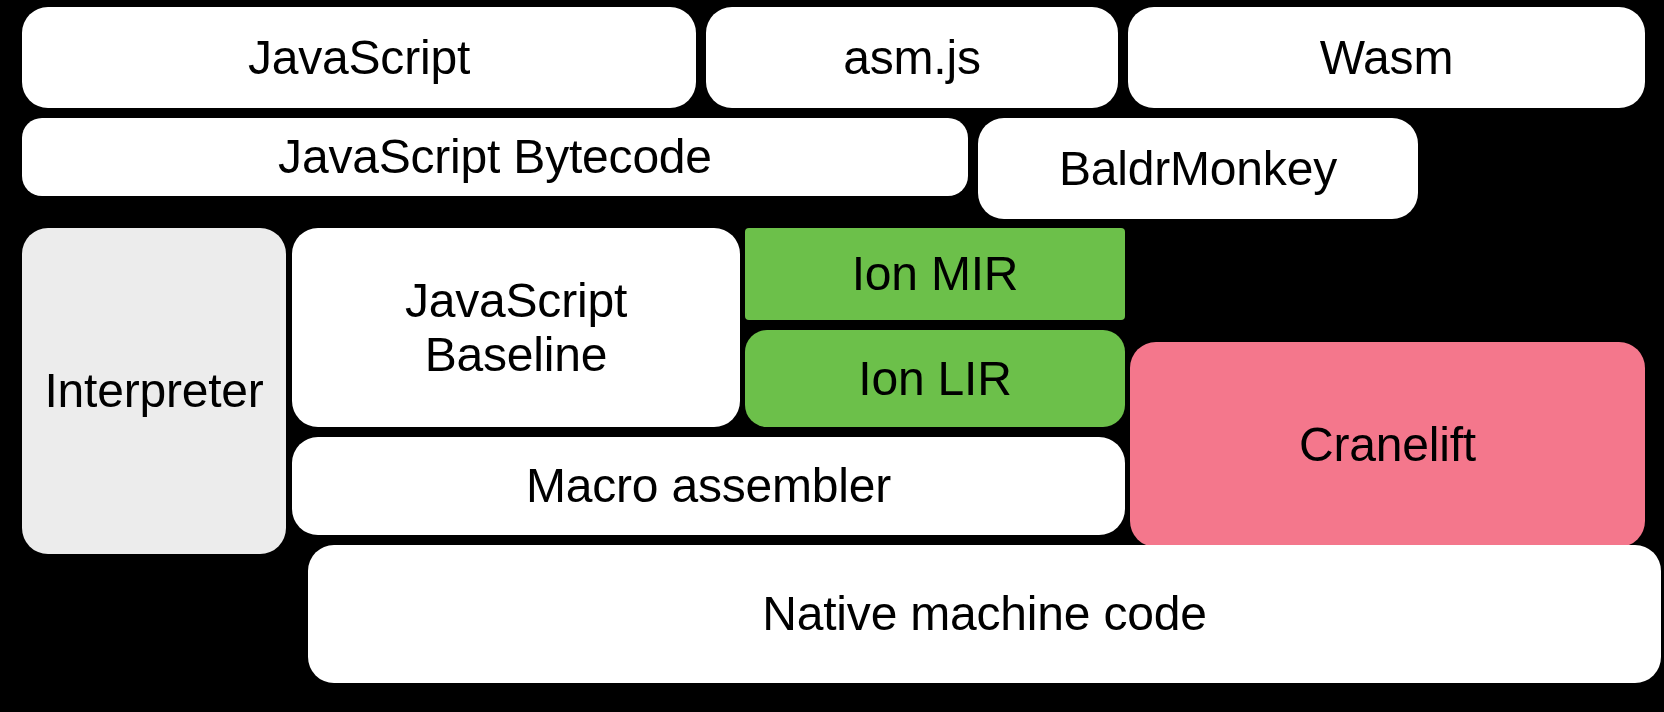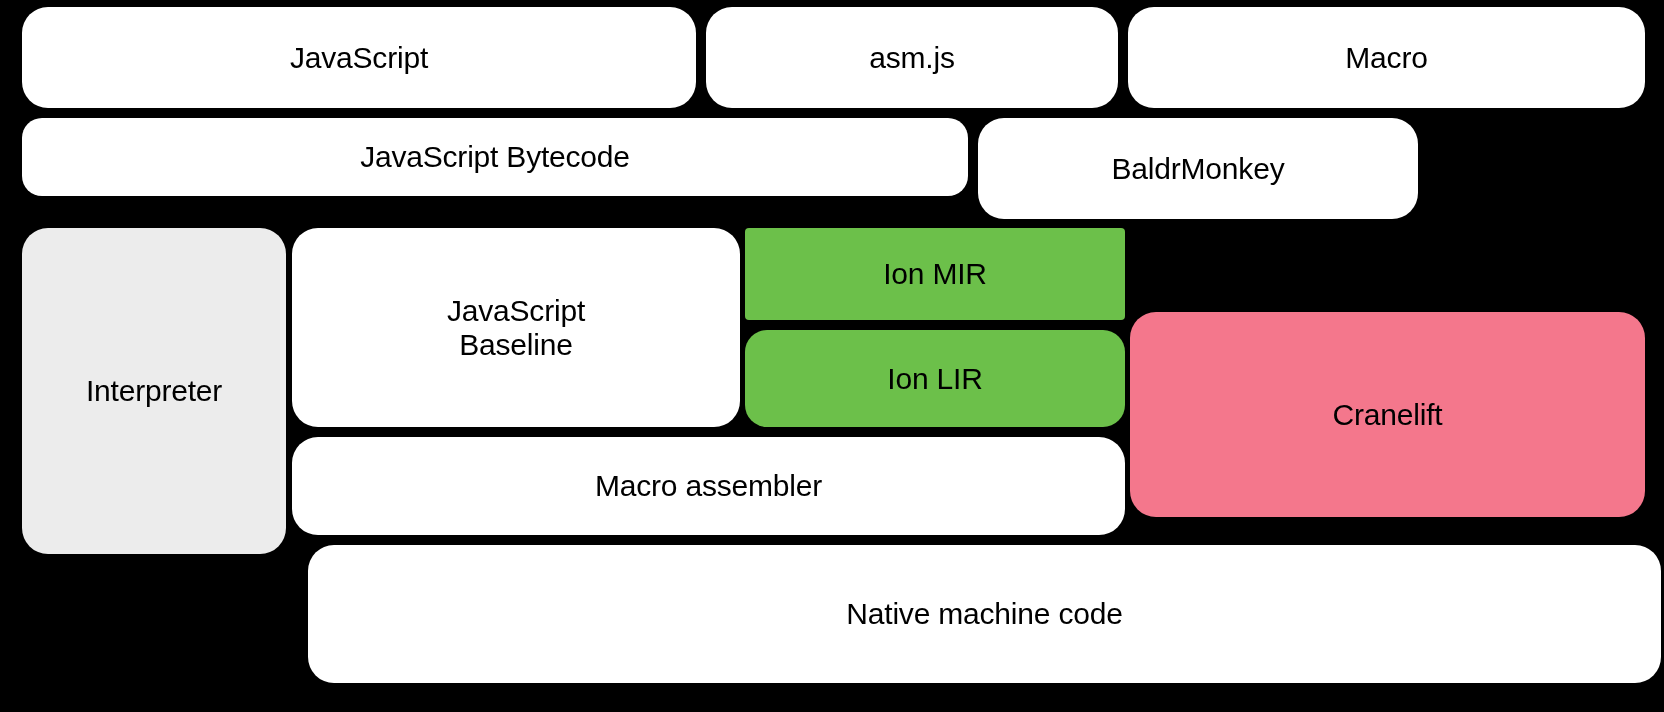--- a/index.html
+++ b/index.html
@@ -20,21 +20,21 @@
   .node {
     position: absolute;
     box-sizing: border-box;
     display: flex;
     align-items: center;
     justify-content: center;
     text-align: center;
     border-radius: 26px;
     color: #000000;
     font-family: "Liberation Sans", sans-serif;
-    font-size: 30px;
+    font-size: 48px;
     font-weight: 400;
     line-height: 1.12;
     letter-spacing: -0.2px;
     white-space: pre-line;
     user-select: none;
   }
   .fill-white  { background: #ffffff; }
   .fill-gray   { background: #ececec; }
   .fill-green  { background: #6cc04a; }
   .fill-pink   { background: #f4778c; }
@@ -46,38 +46,38 @@
 
   
   #n-js-bytecode     { left: 22px;   top: 118px; width: 946px; height: 78px; border-radius: 20px; }
   #n-baldrmonkey     { left: 978px;  top: 118px; width: 440px; height: 101px; }
 
   
   #n-interpreter     { left: 22px;   top: 228px; width: 264px; height: 326px; }
   #n-js-baseline     { left: 292px;  top: 228px; width: 448px; height: 199px; }
   #n-ion-mir         { left: 745px;  top: 228px; width: 380px; height: 92px;  border-radius: 4px; }
   #n-ion-lir         { left: 745px;  top: 330px; width: 380px; height: 97px;  border-radius: 22px; }
-  #n-cranelift       { left: 1130px; top: 312px; width: 515px; height: 205px; }
+  #n-cranelift       { left: 1130px; top: 342px; width: 515px; height: 205px; }
 
   
   #n-macro-assembler { left: 292px;  top: 437px; width: 833px; height: 98px; }
 
   
   #n-native-code     { left: 308px;  top: 545px; width: 1353px; height: 138px; }
 </style>
 </head>
 <body>
 
 <div id="diagram">
 
   <div class="node fill-white" id="n-javascript">JavaScript</div>
 
   <div class="node fill-white" id="n-asmjs">asm.js</div>
 
-  <div class="node fill-white" id="n-wasm">Macro</div>
+  <div class="node fill-white" id="n-wasm">Wasm</div>
 
   <div class="node fill-white" id="n-js-bytecode">JavaScript Bytecode</div>
 
   <div class="node fill-white" id="n-baldrmonkey">BaldrMonkey</div>
 
   <div class="node fill-gray" id="n-interpreter">Interpreter</div>
 
   <div class="node fill-white" id="n-js-baseline">JavaScript
 Baseline</div>
 

